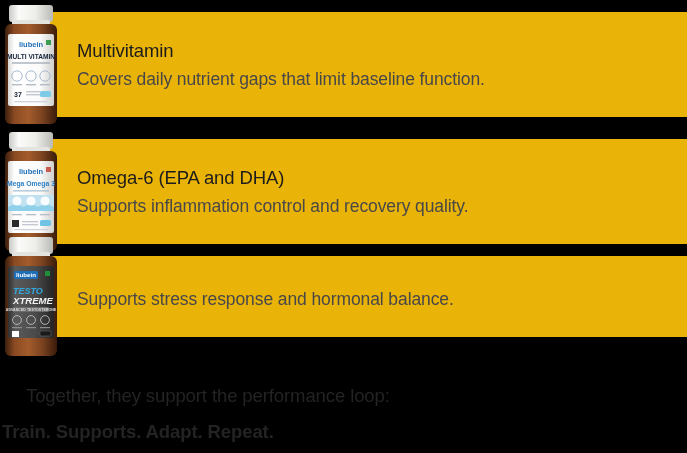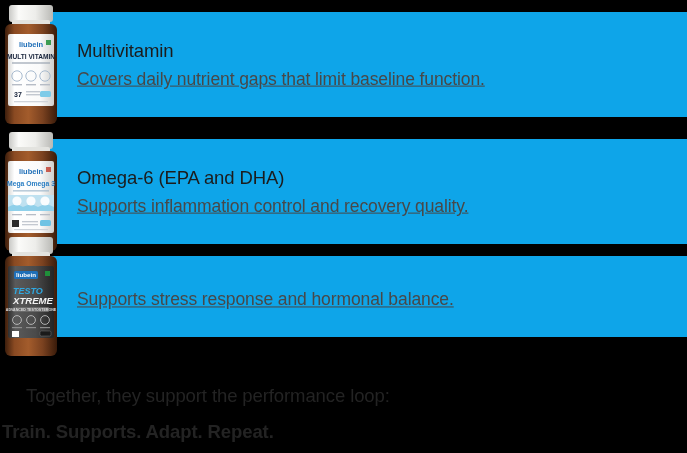--- a/index.html
+++ b/index.html
@@ -17,21 +17,21 @@
     width: 687px;
     height: 453px;
     background: #000000;
   }
 
   
   .card {
     position: absolute;
     left: 25px;
     right: 0;
-    background: #0ea5e9;
+    background: #eab308;
     border-radius: 6px 0 0 6px;
     overflow: visible;
   }
   .card-1 { top: 12px;  height: 105px; }
   .card-2 { top: 139px; height: 105px; }
   .card-3 { top: 256px; height: 81px; }
 
   .card-text {
     position: absolute;
     left: 52px;
@@ -50,21 +50,20 @@
   }
 
   .card-desc {
     font-size: 17.5px;
     line-height: 1.32;
     color: #484848;
     font-weight: 400;
     letter-spacing: -0.1px;
     margin-top: 6px;
     white-space: nowrap;
-    text-decoration: underline;
   }
 
   
   .bottle {
     position: absolute;
     left: -25px;
     top: 50%;
     transform: translateY(-50%);
     width: 62px;
     height: 126px;

